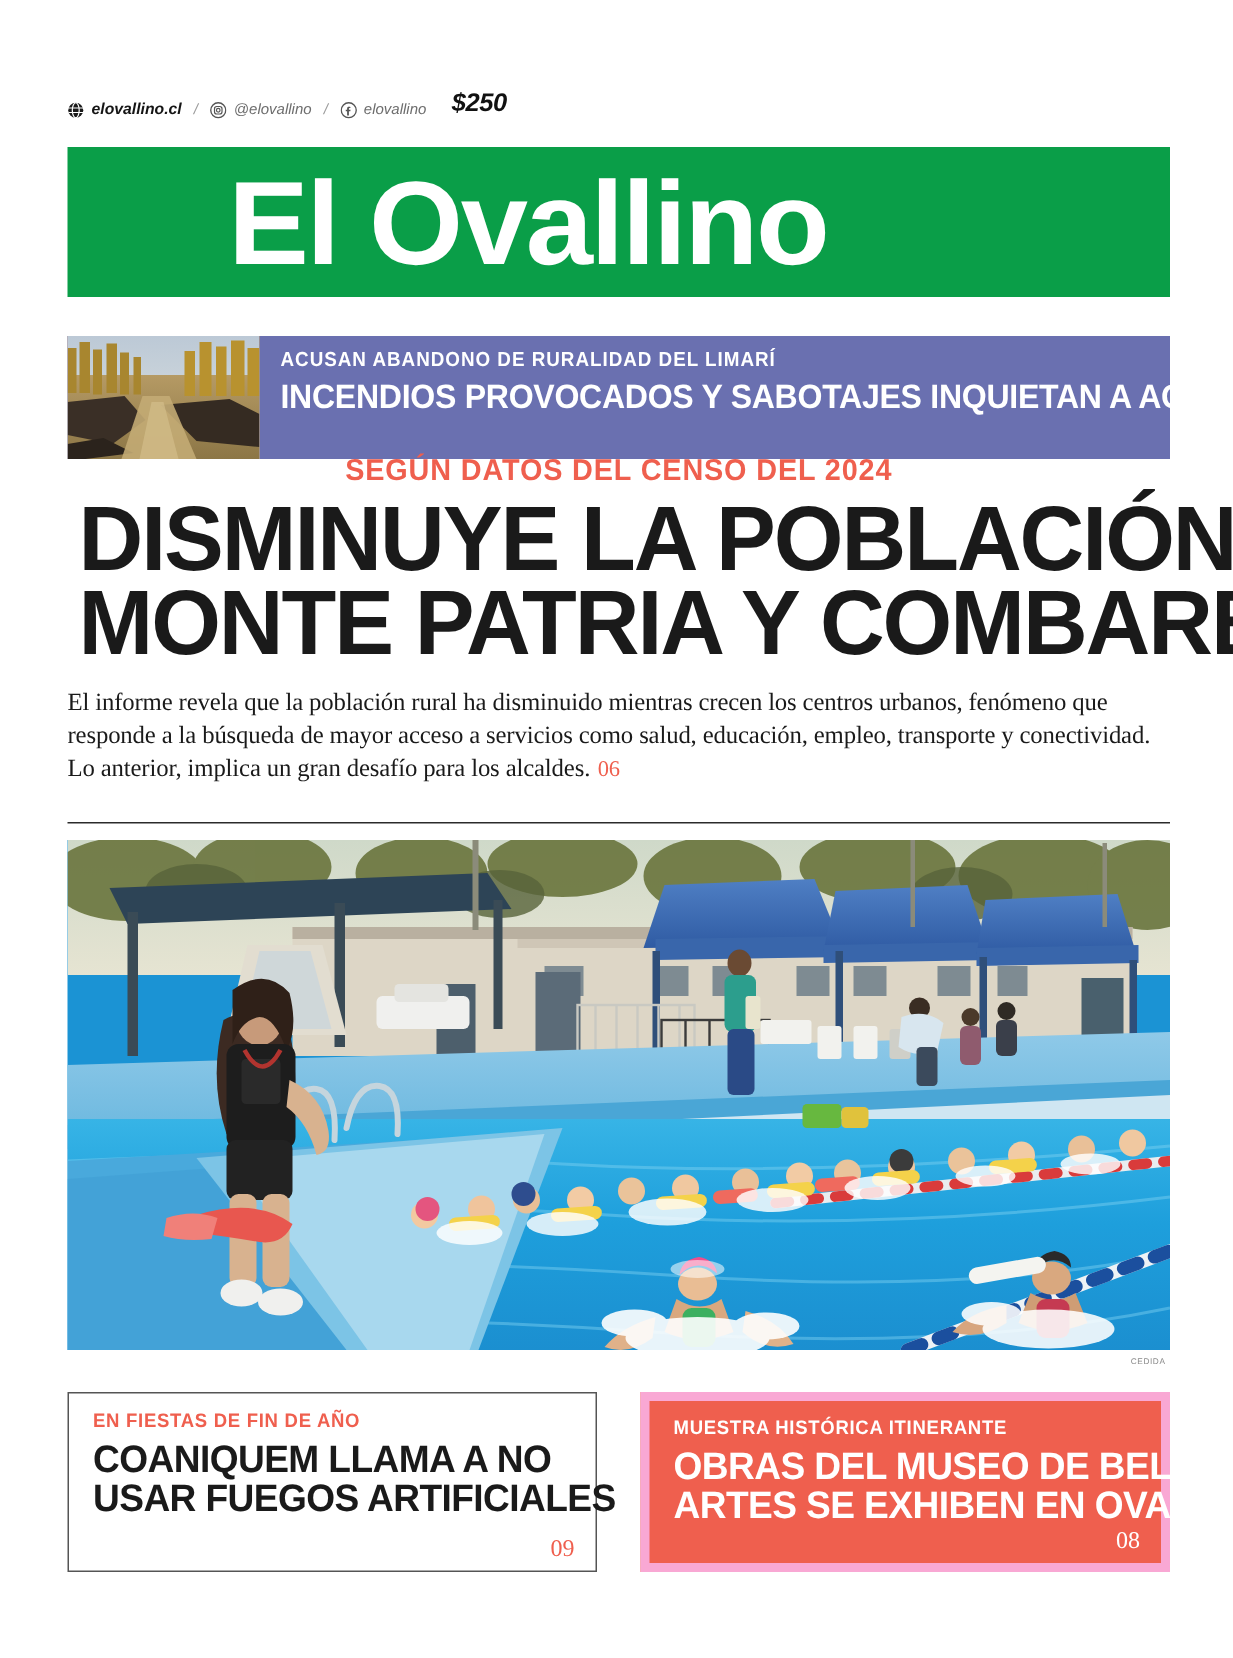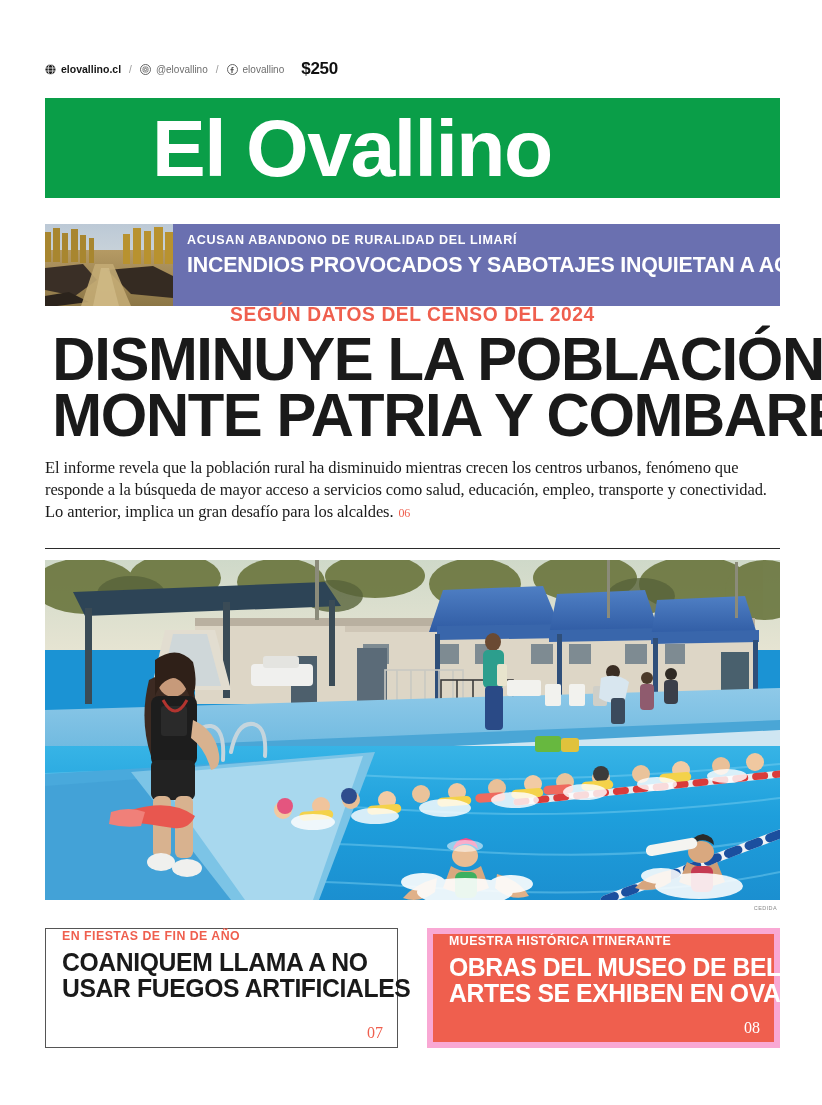--- a/index.html
+++ b/index.html
@@ -47,23 +47,24 @@
     color: #151515;
   }
   .issue-meta {
     font-family: "Liberation Sans", sans-serif;
     font-size: 10px;
     color: #5b5b5b;
     letter-spacing: 0.1px;
   }
   .topbar-right {
     display: flex;
-    align-items: center;
+    align-items: flex-end;
     gap: 7px;
     white-space: nowrap;
+    font-style: italic;
   }
   .social-group {
     display: flex;
     align-items: center;
     gap: 5px;
   }
   .ic {
     display: inline-block;
     width: 11px;
     height: 11px;
@@ -198,21 +199,21 @@
     font-size: 16.5px;
     line-height: 1.33;
     color: #1a1a1a;
     margin-top: 14px;
     text-align: left;
     letter-spacing: -0.1px;
   }
   .lead-deck .deck-page {
     font-family: "Liberation Serif", serif;
     color: #ef5f4e;
-    font-size: 12px;
+    font-size: 15px;
     margin-left: 5px;
   }
   .rule {
     position: absolute;
     left: 45px;
     top: 548px;
     width: 735px;
     height: 1px;
     background: #2b2b2b;
   }
@@ -267,21 +268,21 @@
     width: 735px;
     height: 120px;
     display: flex;
     justify-content: space-between;
   }
   .teaser {
     width: 353px;
     height: 120px;
     box-sizing: border-box;
     position: relative;
-    padding: 0 14px 6px 16px;
+    padding: 11px 14px 6px 16px;
   }
   .teaser-left {
     border: 1px solid #555;
     background: #ffffff;
   }
   .teaser-right {
     background: #ef5f4e;
     border: 6px solid #f9a8d4;
   }
   .teaser-kicker {
@@ -693,21 +694,21 @@
   <div class="photo-credit">CEDIDA</div>
 
   <div class="teasers">
 
     <div class="teaser teaser-left">
       <div class="teaser-kicker">EN FIESTAS DE FIN DE AÑO</div>
       <div class="teaser-headline">
         <span class="tl">COANIQUEM LLAMA A NO</span>
         <span class="tl">USAR FUEGOS ARTIFICIALES</span>
       </div>
-      <div class="teaser-page">07</div>
+      <div class="teaser-page">09</div>
     </div>
 
     <div class="teaser teaser-right">
       <div class="teaser-kicker">MUESTRA HISTÓRICA ITINERANTE</div>
       <div class="teaser-headline">
         <span class="tl">OBRAS DEL MUSEO DE BELLAS</span>
         <span class="tl">ARTES SE EXHIBEN EN OVALLE</span>
       </div>
       <div class="teaser-page">08</div>
     </div>

